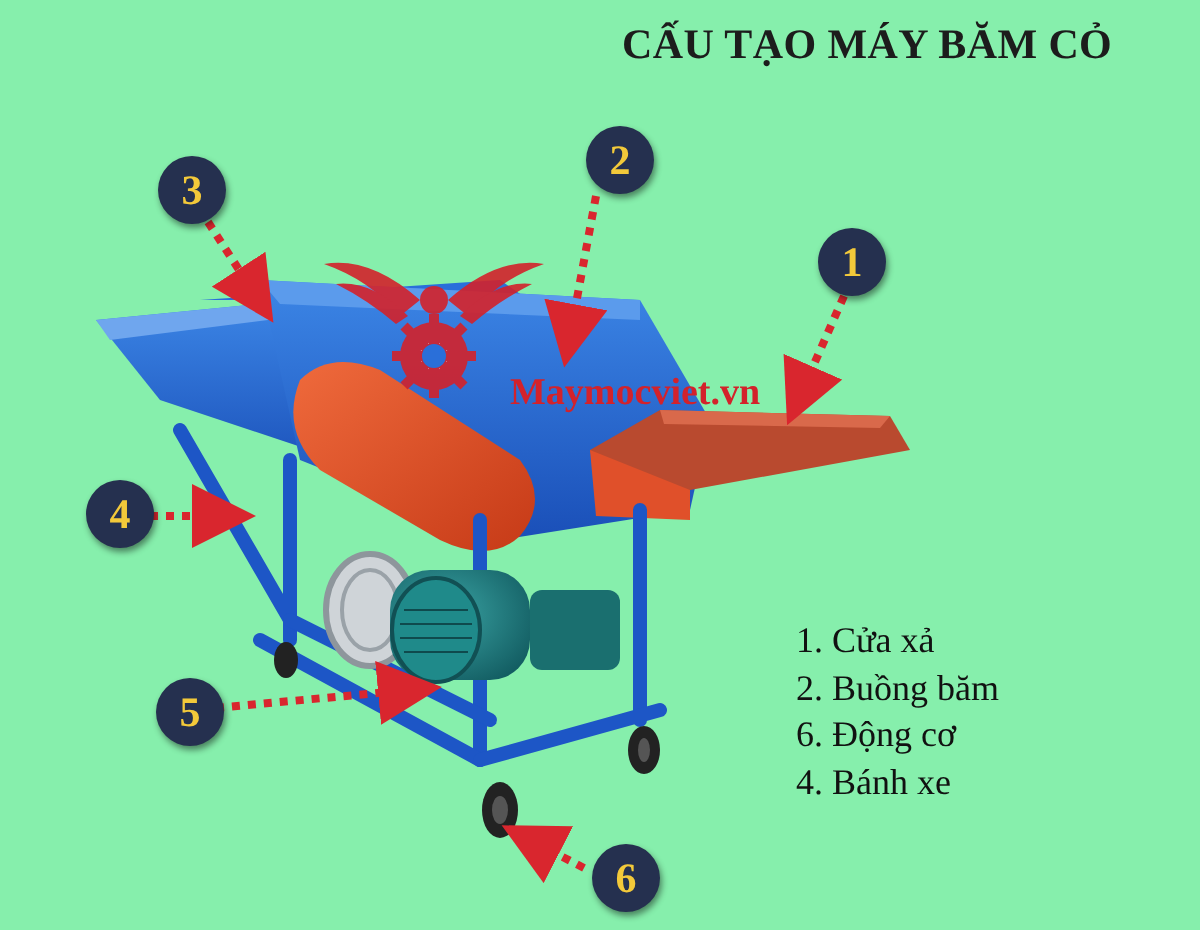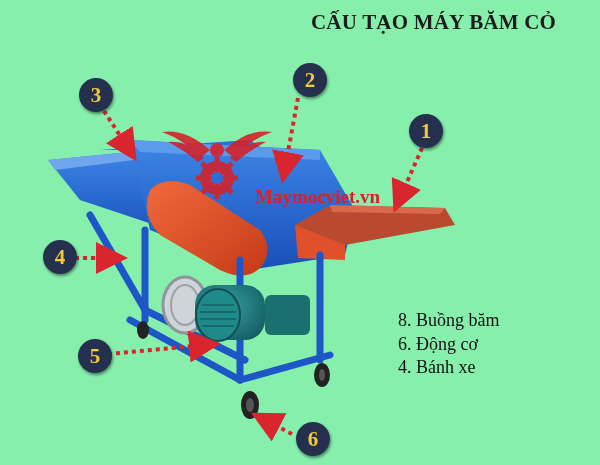--- a/index.html
+++ b/index.html
@@ -120,17 +120,18 @@
   <div class="logo-text">Maymocviet.vn</div>
 
   <div class="badge" style="left:409px;top:114px;">1</div>
   <div class="badge" style="left:293px;top:63px;">2</div>
   <div class="badge" style="left:79px;top:78px;">3</div>
   <div class="badge" style="left:43px;top:240px;">4</div>
   <div class="badge" style="left:78px;top:339px;">5</div>
   <div class="badge" style="left:296px;top:422px;">6</div>
 
   <div class="legend">
-    <div>8. Buồng băm</div>
+    <div>1. Cửa xả</div>
+    <div>2. Buồng băm</div>
     <div>6. Động cơ</div>
     <div>4. Bánh xe</div>
   </div>
 </div>
 
 </body></html>

